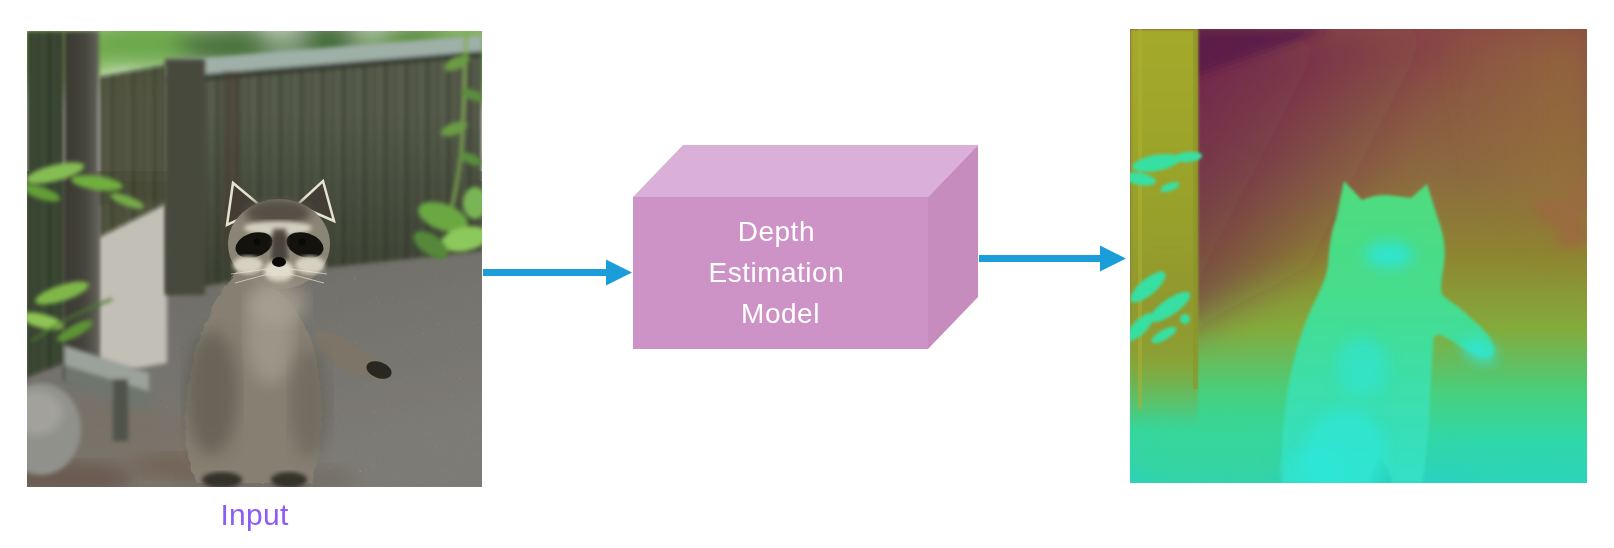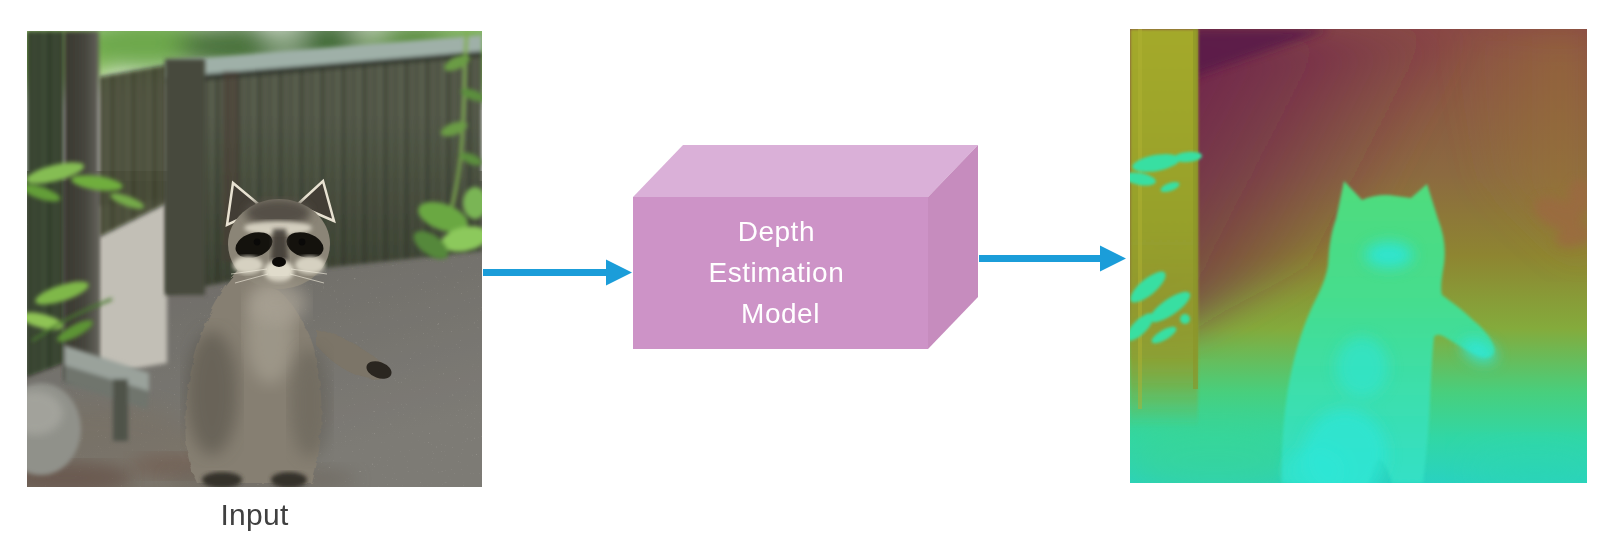--- a/index.html
+++ b/index.html
@@ -4,21 +4,21 @@
 <style>
   html,body { margin:0; padding:0; background:#ffffff; }
   .canvas {
     position:relative; width:1614px; height:548px; background:#ffffff;
     font-family:"Liberation Sans", sans-serif; overflow:hidden;
   }
   .abs { position:absolute; }
   .figure-svg { display:block; }
   .caption {
     position:absolute; text-align:center; font-size:30px; line-height:34px;
-    color:#404040; letter-spacing:0.3px;
+    color:#8b5cf6; letter-spacing:0.3px;
   }
   #input-caption  { left:27px;   top:498px; width:455px; }
   #output-caption { left:1130px; top:498px; width:457px; }
   #input-figure   { left:27px;   top:31px;  }
   #output-figure  { left:1130px; top:29px;  }
   #arrow-1        { left:483px;  top:254px; }
   #arrow-2        { left:979px;  top:240px; }
   #model-box      { left:633px;  top:145px; }
 </style>
 </head>

